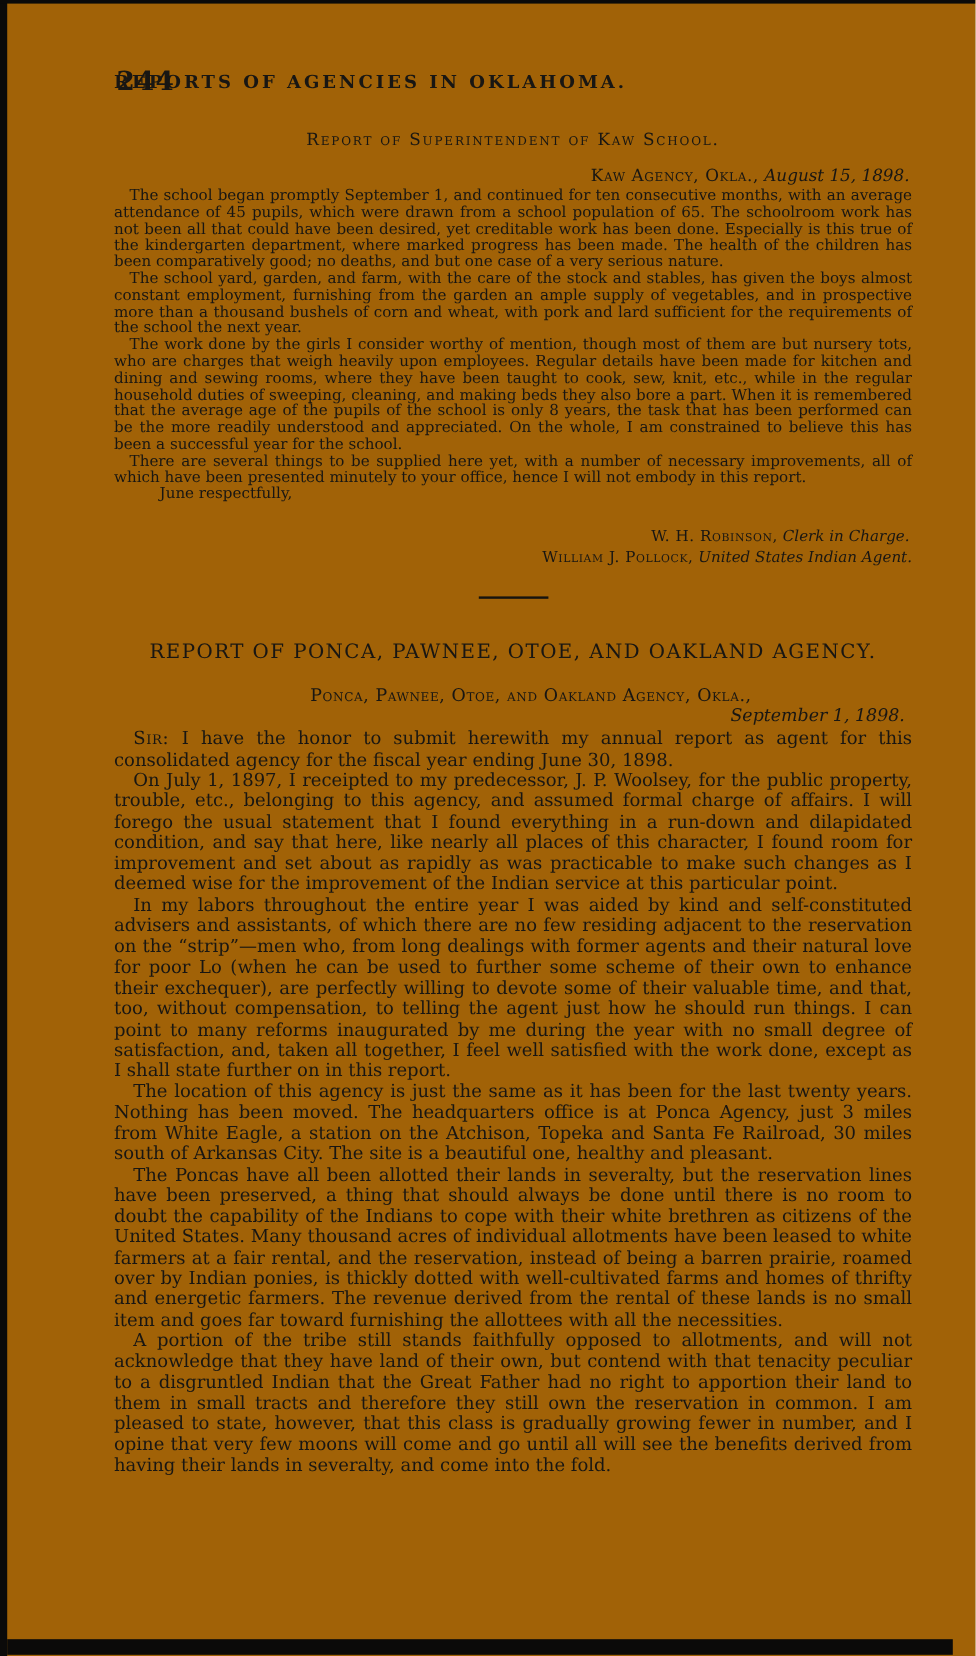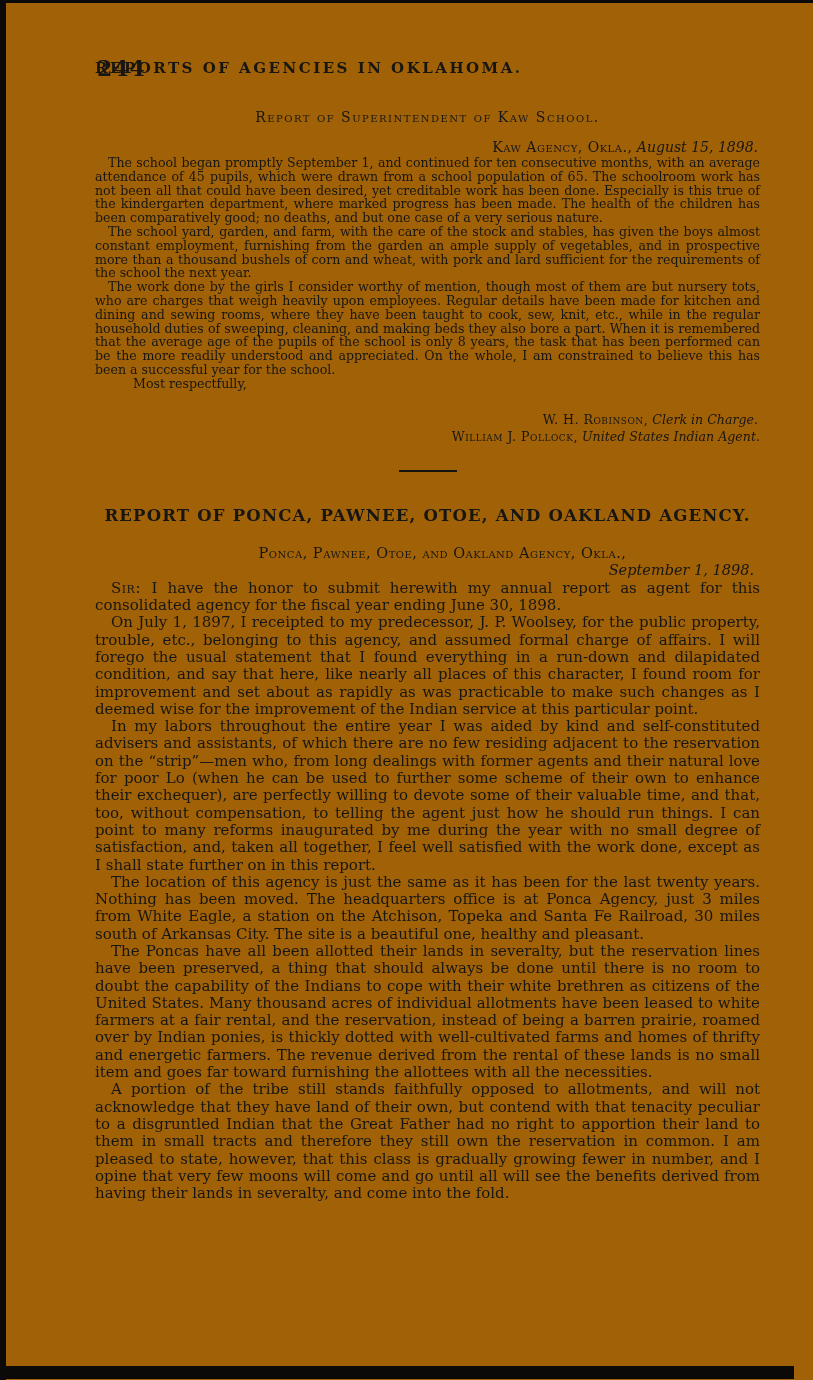--- a/index.html
+++ b/index.html
@@ -36,21 +36,21 @@
     margin:0;font-size:12.6px;line-height:13.8px;text-align:justify;text-indent:13px;
   }
   .sc-lead{font-variant:small-caps;letter-spacing:.5px;}
   .closing-line{margin:0;font-size:12.6px;line-height:14px;text-indent:38px;}
   .sig-right{margin:21px 2px 0 0;font-size:12.6px;text-align:right;}
   .sig-left{margin:2px 0 0 12px;font-size:12.6px;text-align:right;}
 
   .divider{width:58px;border:0;border-top:2px solid #15130f;margin:26px auto 0 auto;}
 
   
-  .sec2-title{text-align:center;font-size:16.5px;letter-spacing:1.2px;font-weight:bold;margin:34px 0 0 0;}
+  .sec2-title{text-align:center;font-size:16.5px;letter-spacing:1.2px;font-weight:normal;margin:34px 0 0 0;}
   .sec2-dateline-place{text-align:center;font-variant:small-caps;font-size:14.5px;letter-spacing:.5px;margin:20px 0 0 30px;}
   .sec2-dateline-date{text-align:right;font-style:italic;font-size:14.5px;margin:1px 6px 2px 0;}
   .large-body p.para-lg{
     margin:0;font-size:15px;line-height:17.3px;text-align:justify;text-indent:16px;
   }
 </style>
 </head>
 <body>
 
 <div class="page">
@@ -70,23 +70,24 @@
 
       <p class="sec1-dateline">
         <span class="sc">Kaw Agency, Okla.,</span>
         <span class="it">August 15, 1898.</span>
       </p>
 
       <div class="small-body">
           <p class="para-sm">The school began promptly September 1, and continued for ten consecutive months, with an average attendance of 45 pupils, which were drawn from a school population of 65.  The schoolroom work has not been all that could have been desired, yet creditable work has been done. Especially is this true of the kindergarten department, where marked progress has been made. The health of the children has been comparatively good; no deaths, and but one case of a very serious nature.</p>
           <p class="para-sm">The school yard, garden, and farm, with the care of the stock and stables, has given the boys almost constant employment, furnishing from the garden an ample supply of vegetables, and in prospective more than a thousand bushels of corn and wheat, with pork and lard sufficient for the requirements of the school the next year.</p>
           <p class="para-sm">The work done by the girls I consider worthy of mention, though most of them are but nursery tots, who are charges that weigh heavily upon employees.  Regular details have been made for kitchen and dining and sewing rooms, where they have been taught to cook, sew, knit, etc., while in the regular household duties of sweeping, cleaning, and making beds they also bore a part. When it is remembered that the average age of the pupils of the school is only 8 years, the task that has been performed can be the more readily understood and appreciated.  On the whole, I am constrained to believe this has been a successful year for the school.</p>
+          <p class="para-sm">There are several things to be supplied here yet, with a number of necessary improvements, all of which have been presented minutely to your office, hence I will not embody in this report.</p>
         </div>
 
-      <p class="closing-line">Most respectfully,</p>
+      <p class="closing-line">June respectfully,</p>
 
       <p class="sig-right">
         <span class="sc">W. H. Robinson,</span>
         <span class="it">Clerk in Charge.</span>
       </p>
 
       <p class="sig-left">
         <span class="sc">William J. Pollock,</span>
         <span class="it">United States Indian Agent.</span>
       </p>

